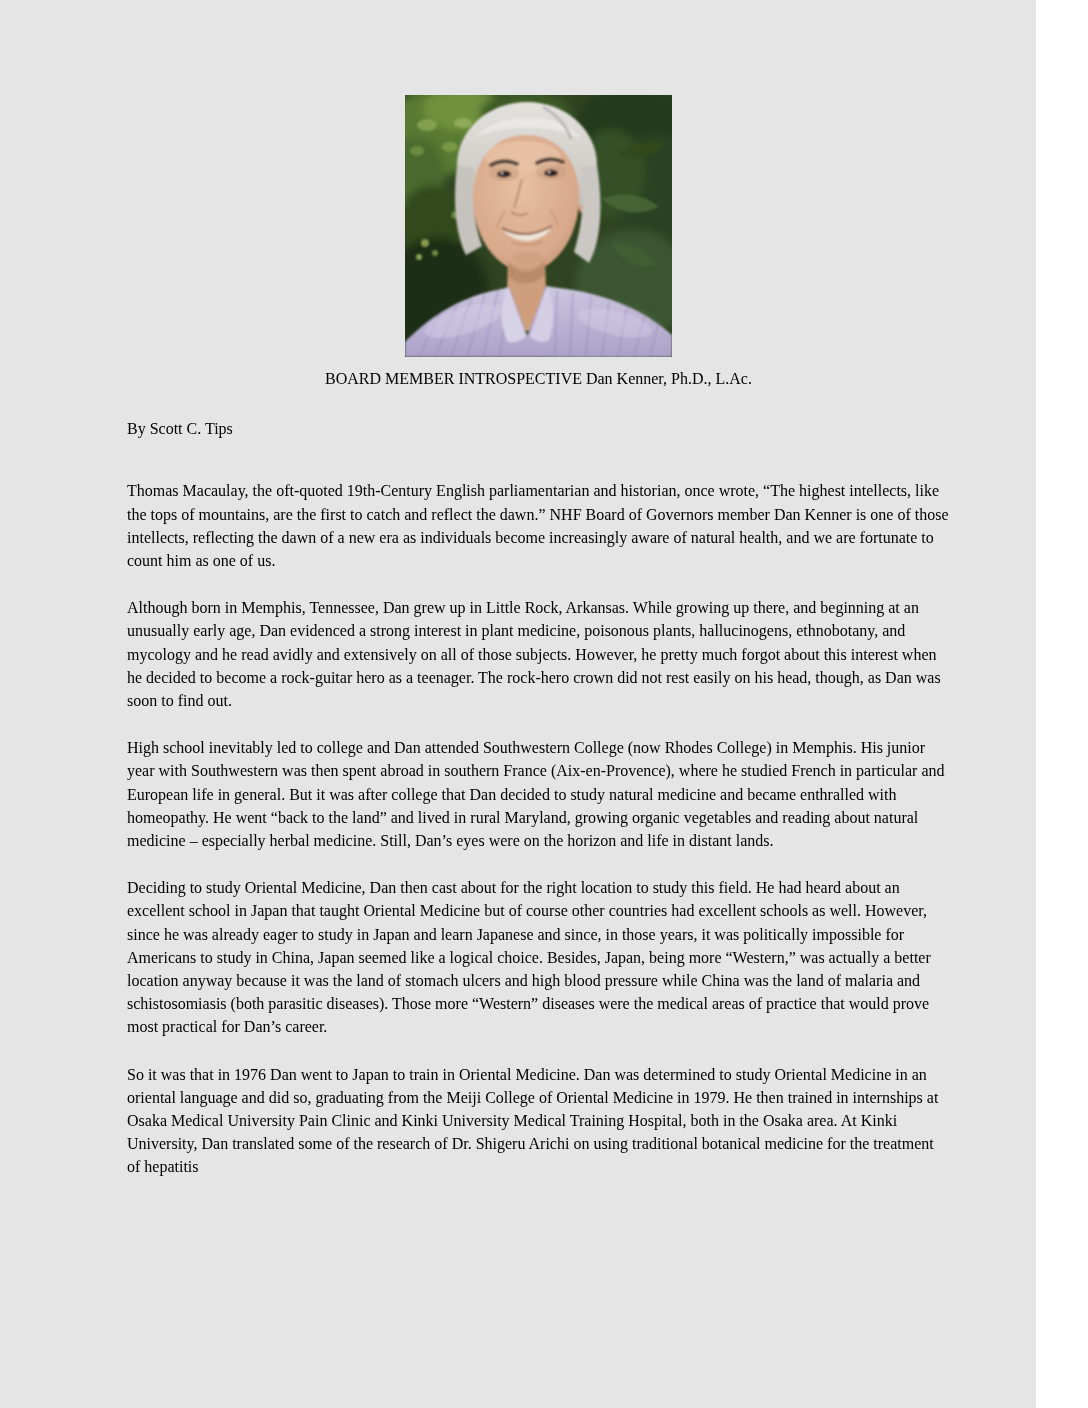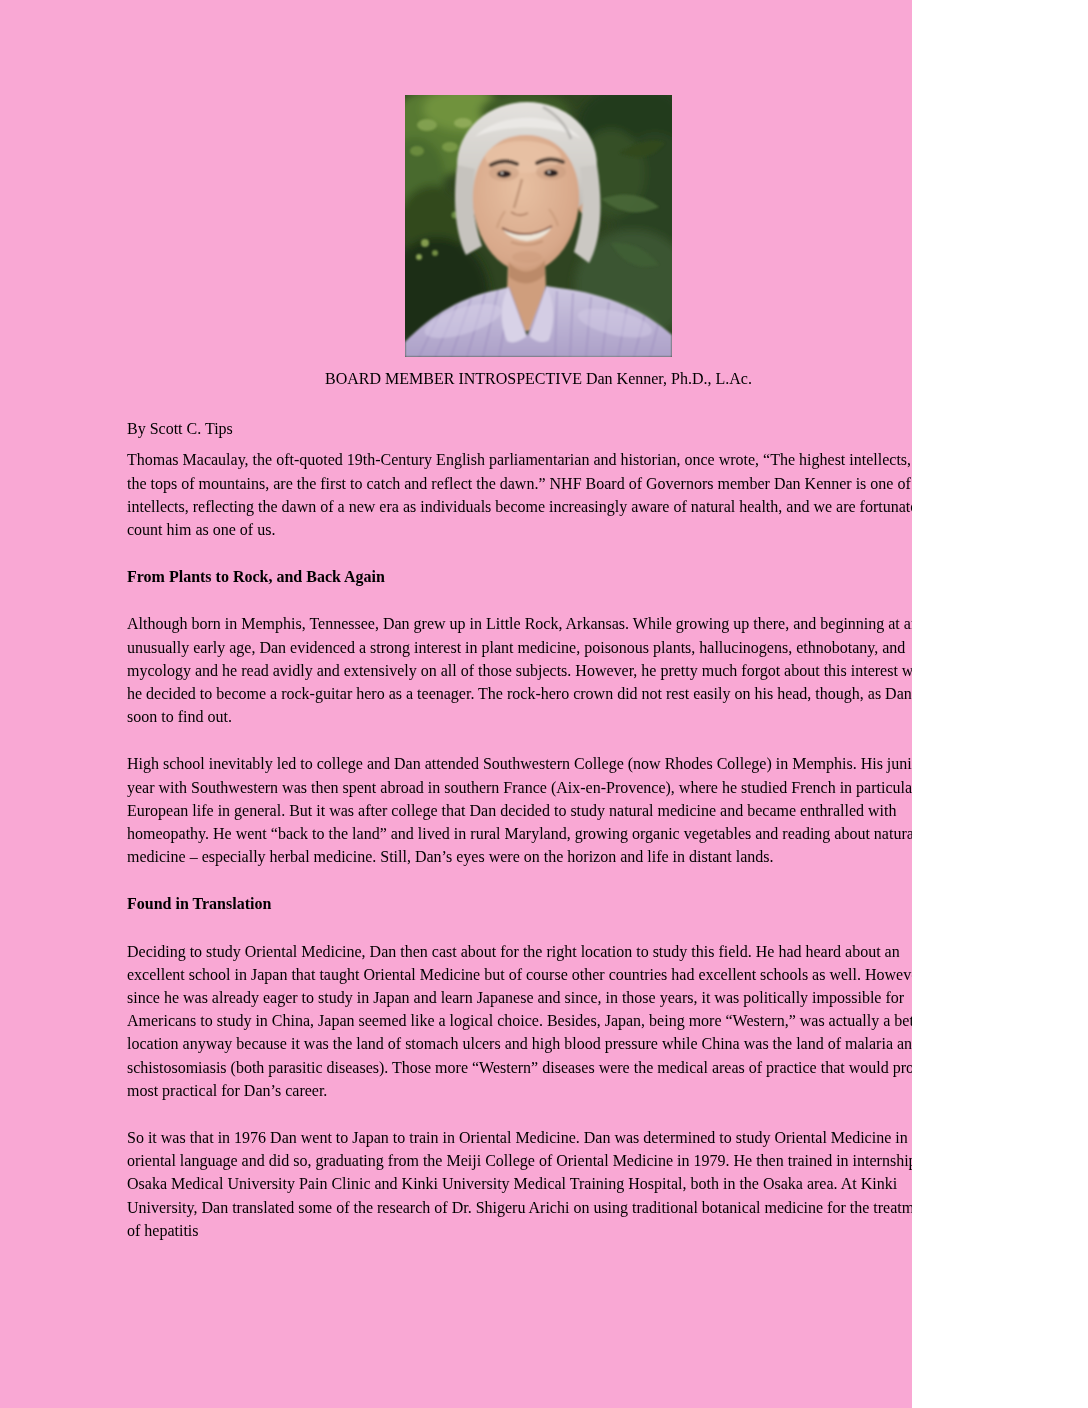--- a/index.html
+++ b/index.html
@@ -1,20 +1,20 @@
 <!DOCTYPE html>
 <html><head>
 <meta charset="utf-8">
 <style>
   html, body { margin: 0; padding: 0; background: #ffffff; }
   .page {
     position: relative;
-    width: 912px;
+    width: 1036px;
     height: 1408px;
-    background: #f9a8d4;
+    background: #e5e5e5;
     overflow: hidden;
     font-family: "Liberation Serif", "DejaVu Serif", serif;
     color: #000000;
   }
   .content {
     position: absolute;
     left: 127px;
     top: 0;
     width: 823px;
   }
@@ -26,21 +26,21 @@
   }
   .photo svg { display: block; }
   .title, .byline, .para, .heading {
     font-size: 16px;
     line-height: 23.2px;
     letter-spacing: 0;
   }
   .title   { margin: 10px 0 0; text-align: center; }
   .byline  { margin: 27px 0 0; }
   .para    { margin: 24px 0 0; }
-  .para.first { margin-top: 8px; }
+  .para.first { margin-top: 39px; }
   .heading { margin: 24px 0 0; font-weight: bold; }
 </style>
 </head>
 <body>
 
 <div class="page">
   <div class="content">
 
     <figure class="photo" role="img" aria-label="Portrait photo of Dan Kenner: smiling man with gray hair wearing a lavender striped open-collar shirt in front of dark green foliage">
       <svg width="267" height="262" viewBox="0 0 267 262" xmlns="http://www.w3.org/2000/svg" aria-hidden="true">
@@ -151,21 +151,19 @@
           <ellipse cx="58" cy="226" rx="40" ry="13" fill="#d9d3ea" opacity="0.45" transform="rotate(-17 58 226)"></ellipse>
           <ellipse cx="210" cy="228" rx="38" ry="12" fill="#d9d3ea" opacity="0.4" transform="rotate(13 210 228)"></ellipse>
         </g>
       </svg>
     </figure>
 
     <p class="title">BOARD MEMBER INTROSPECTIVE Dan Kenner, Ph.D., L.Ac.</p>
     <p class="byline">By Scott C. Tips</p>
 
     <p class="para first">Thomas Macaulay, the oft-quoted 19th-Century English parliamentarian and historian, once wrote, “The highest intellects, like the tops of mountains, are the first to catch and reflect the dawn.” NHF Board of Governors member Dan Kenner is one of those intellects, reflecting the dawn of a new era as individuals become increasingly aware of natural health, and we are fortunate to count him as one of us.</p>
-    <h2 class="heading">From Plants to Rock, and Back Again</h2>
     <p class="para">Although born in Memphis, Tennessee, Dan grew up in Little Rock, Arkansas. While growing up there, and beginning at an unusually early age, Dan evidenced a strong interest in plant medicine, poisonous plants, hallucinogens, ethnobotany, and mycology and he read avidly and extensively on all of those subjects. However, he pretty much forgot about this interest when he decided to become a rock-guitar hero as a teenager. The rock-hero crown did not rest easily on his head, though, as Dan was soon to find out.</p>
     <p class="para">High school inevitably led to college and Dan attended Southwestern College (now Rhodes College) in Memphis. His junior year with Southwestern was then spent abroad in southern France (Aix-en-Provence), where he studied French in particular and European life in general. But it was after college that Dan decided to study natural medicine and became enthralled with homeopathy. He went “back to the land” and lived in rural Maryland, growing organic vegetables and reading about natural medicine – especially herbal medicine. Still, Dan’s eyes were on the horizon and life in distant lands.</p>
-    <h2 class="heading">Found in Translation</h2>
     <p class="para">Deciding to study Oriental Medicine, Dan then cast about for the right location to study this field. He had heard about an excellent school in Japan that taught Oriental Medicine but of course other countries had excellent schools as well. However, since he was already eager to study in Japan and learn Japanese and since, in those years, it was politically impossible for Americans to study in China, Japan seemed like a logical choice. Besides, Japan, being more “Western,” was actually a better location anyway because it was the land of stomach ulcers and high blood pressure while China was the land of malaria and schistosomiasis (both parasitic diseases). Those more “Western” diseases were the medical areas of practice that would prove most practical for Dan’s career.</p>
     <p class="para">So it was that in 1976 Dan went to Japan to train in Oriental Medicine. Dan was determined to study Oriental Medicine in an oriental language and did so, graduating from the Meiji College of Oriental Medicine in 1979. He then trained in internships at Osaka Medical University Pain Clinic and Kinki University Medical Training Hospital, both in the Osaka area. At Kinki University, Dan translated some of the research of Dr. Shigeru Arichi on using traditional botanical medicine for the treatment of hepatitis</p>
 
   </div>
 </div>
 
 </body></html>

